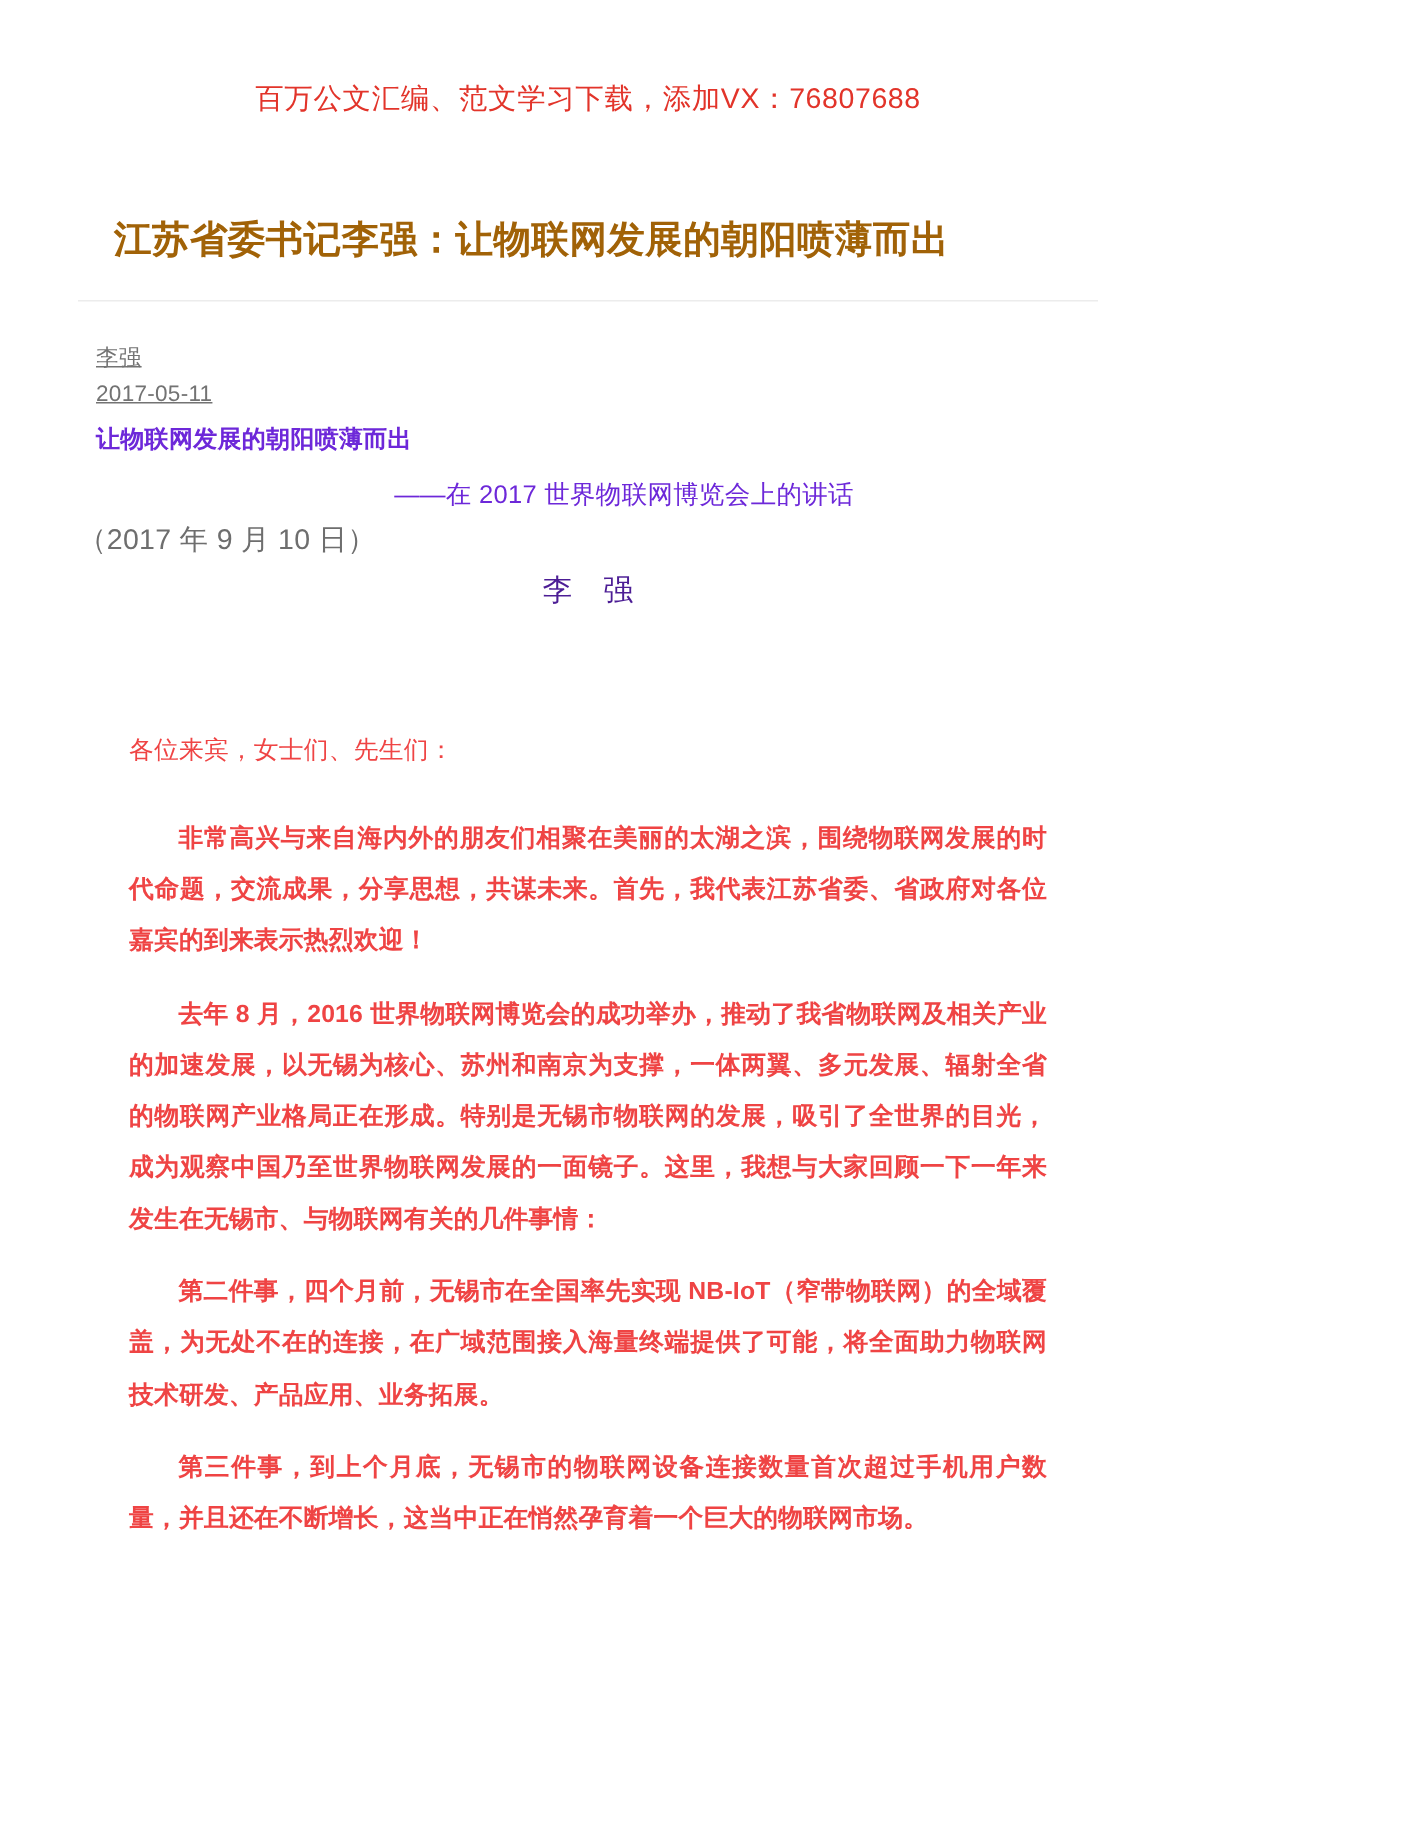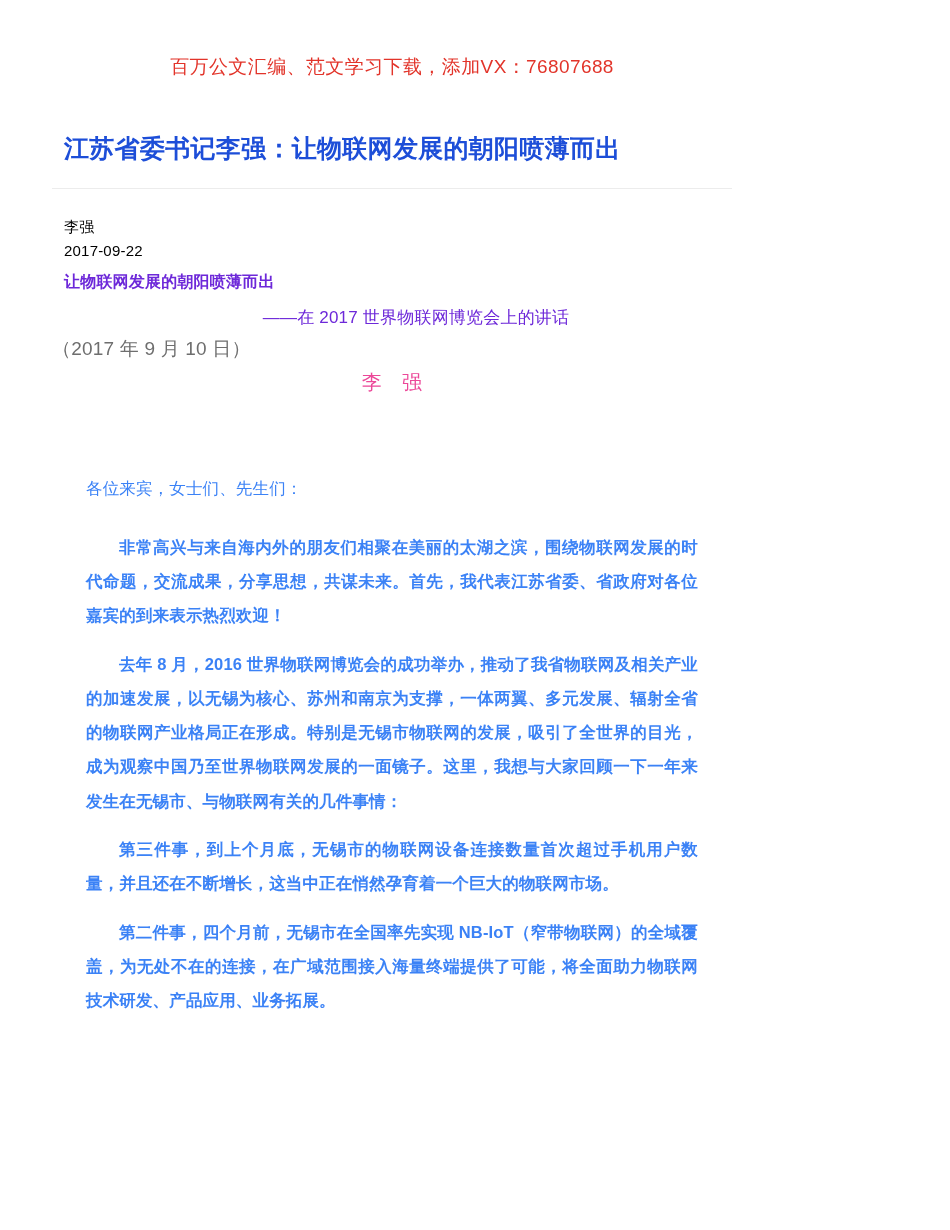--- a/index.html
+++ b/index.html
@@ -40,48 +40,49 @@
 
   
   .article-head {
     margin: 0 auto;
     width: 680px;
     padding-top: 50px;
   }
   .article-title {
     font-size: 25px;
     font-weight: bold;
-    color: #1d4ed8;
+    color: #a16207;
     line-height: 1.45;
     letter-spacing: 0.3px;
-    margin: 0;
+    margin: 12px;
     padding-left: 12px;
   }
   .title-rule {
     margin-top: 22px;
     border: 0;
     border-top: 1px solid #ececec;
     width: 100%;
     height: 0;
   }
 
   
   .meta-block {
     width: 680px;
     margin: 0 auto;
     padding-left: 12px;
     box-sizing: border-box;
     padding-top: 18px;
   }
   .meta-author,
   .meta-date {
-    color: #000000;
+    color: #737373;
     font-size: 15px;
     line-height: 1.62;
     letter-spacing: 0.2px;
+    text-decoration: underline;
   }
   .doc-subtitle {
     color: #6d28d9;
     font-size: 16px;
     font-weight: bold;
     line-height: 1.7;
     margin-top: 4px;
     letter-spacing: 0.2px;
   }
 
@@ -103,37 +104,37 @@
   }
   .date-line {
     color: #6e6e6e;
     font-size: 19px;
     line-height: 1.7;
     text-align: left;
     letter-spacing: 0.2px;
     white-space: nowrap;
   }
   .speaker-line {
-    color: #ec4899;
+    color: #4c1d95;
     font-size: 20px;
     line-height: 1.7;
     text-align: center;
     letter-spacing: 0.2px;
     white-space: nowrap;
   }
 
   
   .article-body {
     width: 612px;
     margin: 0 auto;
     padding-top: 72px;
     box-sizing: border-box;
   }
   .para {
-    color: #3b82f6;
+    color: #ef4444;
     font-size: 16.5px;
     line-height: 2.08;
     text-align: justify;
     text-justify: inter-ideograph;
     letter-spacing: 0.15px;
     margin: 0 0 14px 0;
   }
   .para.indent {
     text-indent: 2em;
     font-weight: bold;
@@ -151,31 +152,31 @@
     <div class="promo-text">百万公文汇编、范文学习下载，添加VX：76807688</div>
   </div>
 
   <div class="article-head">
     <h1 class="article-title">江苏省委书记李强：让物联网发展的朝阳喷薄而出</h1>
     <hr class="title-rule">
   </div>
 
   <div class="meta-block">
     <div class="meta-author">李强</div>
-    <div class="meta-date">2017-09-22</div>
+    <div class="meta-date">2017-05-11</div>
     <div class="doc-subtitle">让物联网发展的朝阳喷薄而出</div>
   </div>
 
   <div class="heading-group">
     <div class="subhead-line">——在 2017 世界物联网博览会上的讲话</div>
     <div class="date-line">（2017 年 9 月 10 日）</div>
     <div class="speaker-line">李　强</div>
   </div>
 
   <div class="article-body">
     <p class="para salutation">各位来宾，女士们、先生们：</p>
     <p class="para indent">非常高兴与来自海内外的朋友们相聚在美丽的太湖之滨，围绕物联网发展的时代命题，交流成果，分享思想，共谋未来。首先，我代表江苏省委、省政府对各位嘉宾的到来表示热烈欢迎！</p>
     <p class="para indent">去年 8 月，2016 世界物联网博览会的成功举办，推动了我省物联网及相关产业的加速发展，以无锡为核心、苏州和南京为支撑，一体两翼、多元发展、辐射全省的物联网产业格局正在形成。特别是无锡市物联网的发展，吸引了全世界的目光，成为观察中国乃至世界物联网发展的一面镜子。这里，我想与大家回顾一下一年来发生在无锡市、与物联网有关的几件事情：</p>
+    <p class="para indent">第二件事，四个月前，无锡市在全国率先实现 NB-IoT（窄带物联网）的全域覆盖，为无处不在的连接，在广域范围接入海量终端提供了可能，将全面助力物联网技术研发、产品应用、业务拓展。</p>
     <p class="para indent">第三件事，到上个月底，无锡市的物联网设备连接数量首次超过手机用户数量，并且还在不断增长，这当中正在悄然孕育着一个巨大的物联网市场。</p>
-    <p class="para indent">第二件事，四个月前，无锡市在全国率先实现 NB-IoT（窄带物联网）的全域覆盖，为无处不在的连接，在广域范围接入海量终端提供了可能，将全面助力物联网技术研发、产品应用、业务拓展。</p>
   </div>
 
 </div>
 
 </body></html>

